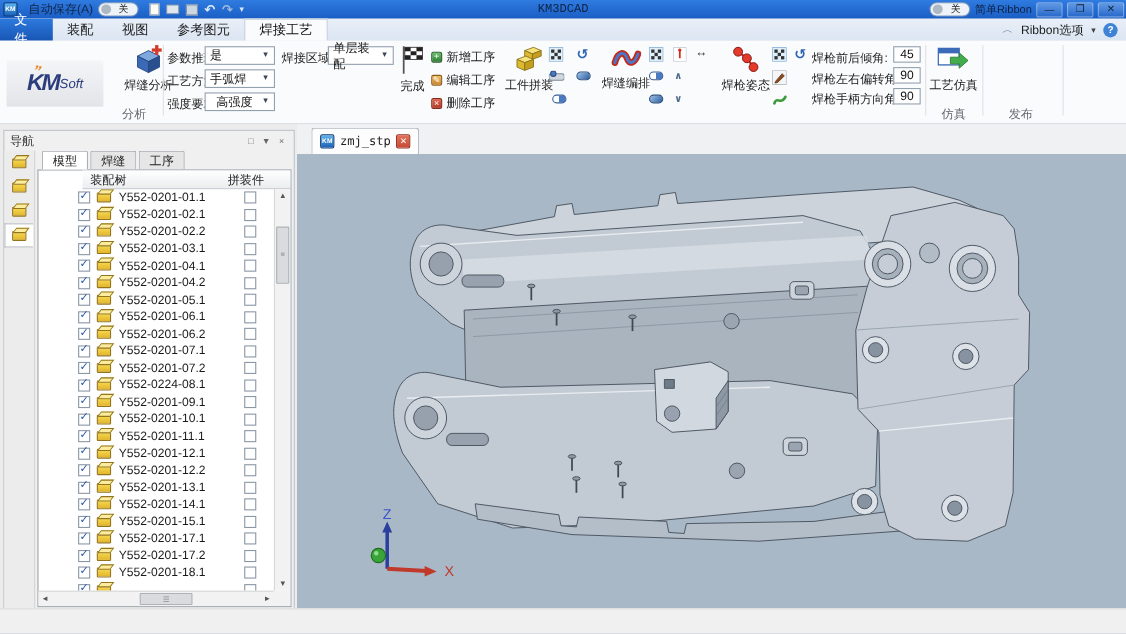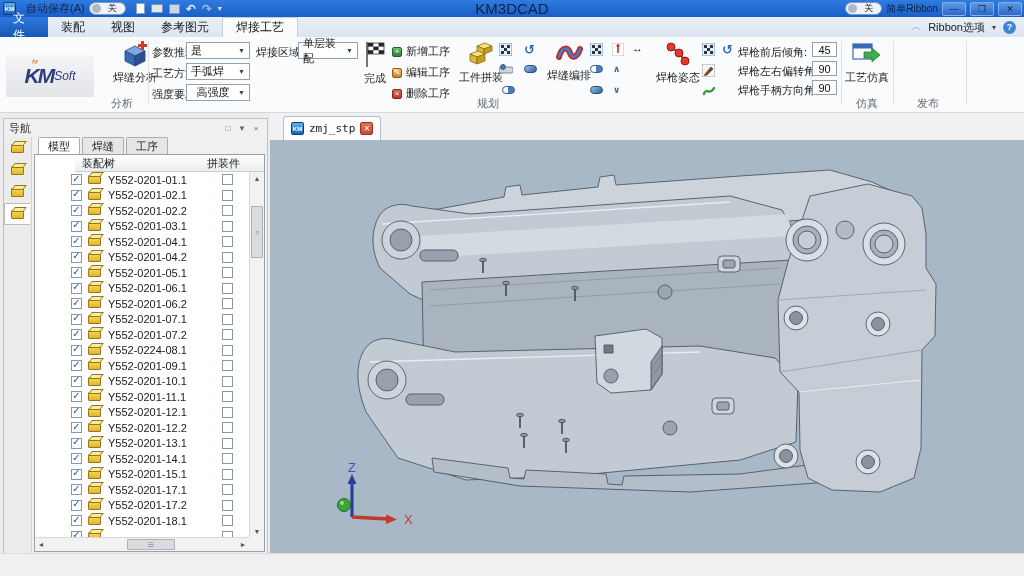--- a/index.html
+++ b/index.html
@@ -18,21 +18,21 @@
   .pill .knob { width:9px; height:9px; border-radius:50%; background:#aeb8c2; margin:0 3px 0 2px; }
   .pill .state { flex:1; text-align:center; padding-right:4px; }
   .qat { display:flex; align-items:center; gap:6px; margin-left:10px; }
   .qat .ic { display:inline-flex; align-items:center; justify-content:center; }
   .ic-doc { width:9px; height:11px; background:#fdfdf4; border:1px solid #8aa0bd; }
   .ic-folder { width:12px; height:9px; background:#dfe6ee; border:1px solid #7f94ad; border-radius:1px; }
   .ic-save { width:11px; height:10px; background:#cdd7e2; border:1px solid #7f94ad; }
   .ic-undo { color:#dcebfb; font-size:12px; font-weight:bold; line-height:1; }
   .ic-redo { color:#9fb9da; font-size:12px; font-weight:bold; line-height:1; }
   .ic-caret { color:#d7e5f6; font-size:8px; line-height:1; }
-  .tb-title { position:absolute; left:0; right:0; text-align:center; font-size:15px; color:#0d2243; }
+  .tb-title { position:absolute; left:0; right:0; text-align:center; font-size:11px; color:#0d2243;font-family:Liberation Mono, monospace; }
   .tb-right { position:absolute; right:2px; top:0; height:17px; display:flex; align-items:center; gap:4px; }
   .ribbon-style { font-size:10px; color:#0d2243; }
   .winbtn { width:24px; height:14px; display:flex; align-items:center; justify-content:center;
     font-size:9px; color:#123; border:1px solid rgba(255,255,255,.35); border-radius:2px;
     background:linear-gradient(rgba(255,255,255,.25),rgba(255,255,255,.05)); }
 
   
   .tabrow { position:absolute; left:0; top:17px; width:1024px; height:20px;
     background:linear-gradient(#e9eff8,#dbe5f2); display:flex; align-items:stretch; }
   .rtab { padding:0 13px; display:flex; align-items:center; font-size:12px; color:#1c1c1c; }
@@ -356,21 +356,20 @@
       </svg>
   </span>
 
   <span class="alabel" style="left:738px; top:8px;">焊枪前后倾角:</span>
   <input class="num" style="left: 812px; top: 5px;" value="45">
   <span class="alabel" style="left:738px; top:27px;">焊枪左右偏转角:</span>
   <input class="num" style="left: 812px; top: 24px;" value="90">
   <span class="alabel" style="left:738px; top:46px;">焊枪手柄方向角:</span>
   <input class="num" style="left: 812px; top: 43px;" value="90">
 
-  <div class="grp-label" style="left:380px; width:216px;">规划</div>
   <div class="rdiv" style="left:841px;"></div>
 
   <div class="big-btn" style="left:845px; top:4px; width:44px;">
     <svg width="30" height="26" viewBox="0 0 30 26">
       <rect x="1" y="3" width="19" height="15" fill="#fff" stroke="#3a6ab8" stroke-width="1.2"></rect>
       <rect x="1" y="3" width="19" height="4.5" fill="#3a6ab8"></rect>
       <polygon points="12,11 20,11 20,7 28,14 20,21 20,17 12,17" fill="#43ad4e" stroke="#2a7a33" stroke-width="0.8"></polygon>
     </svg>
     <span>工艺仿真</span>
   </div>

